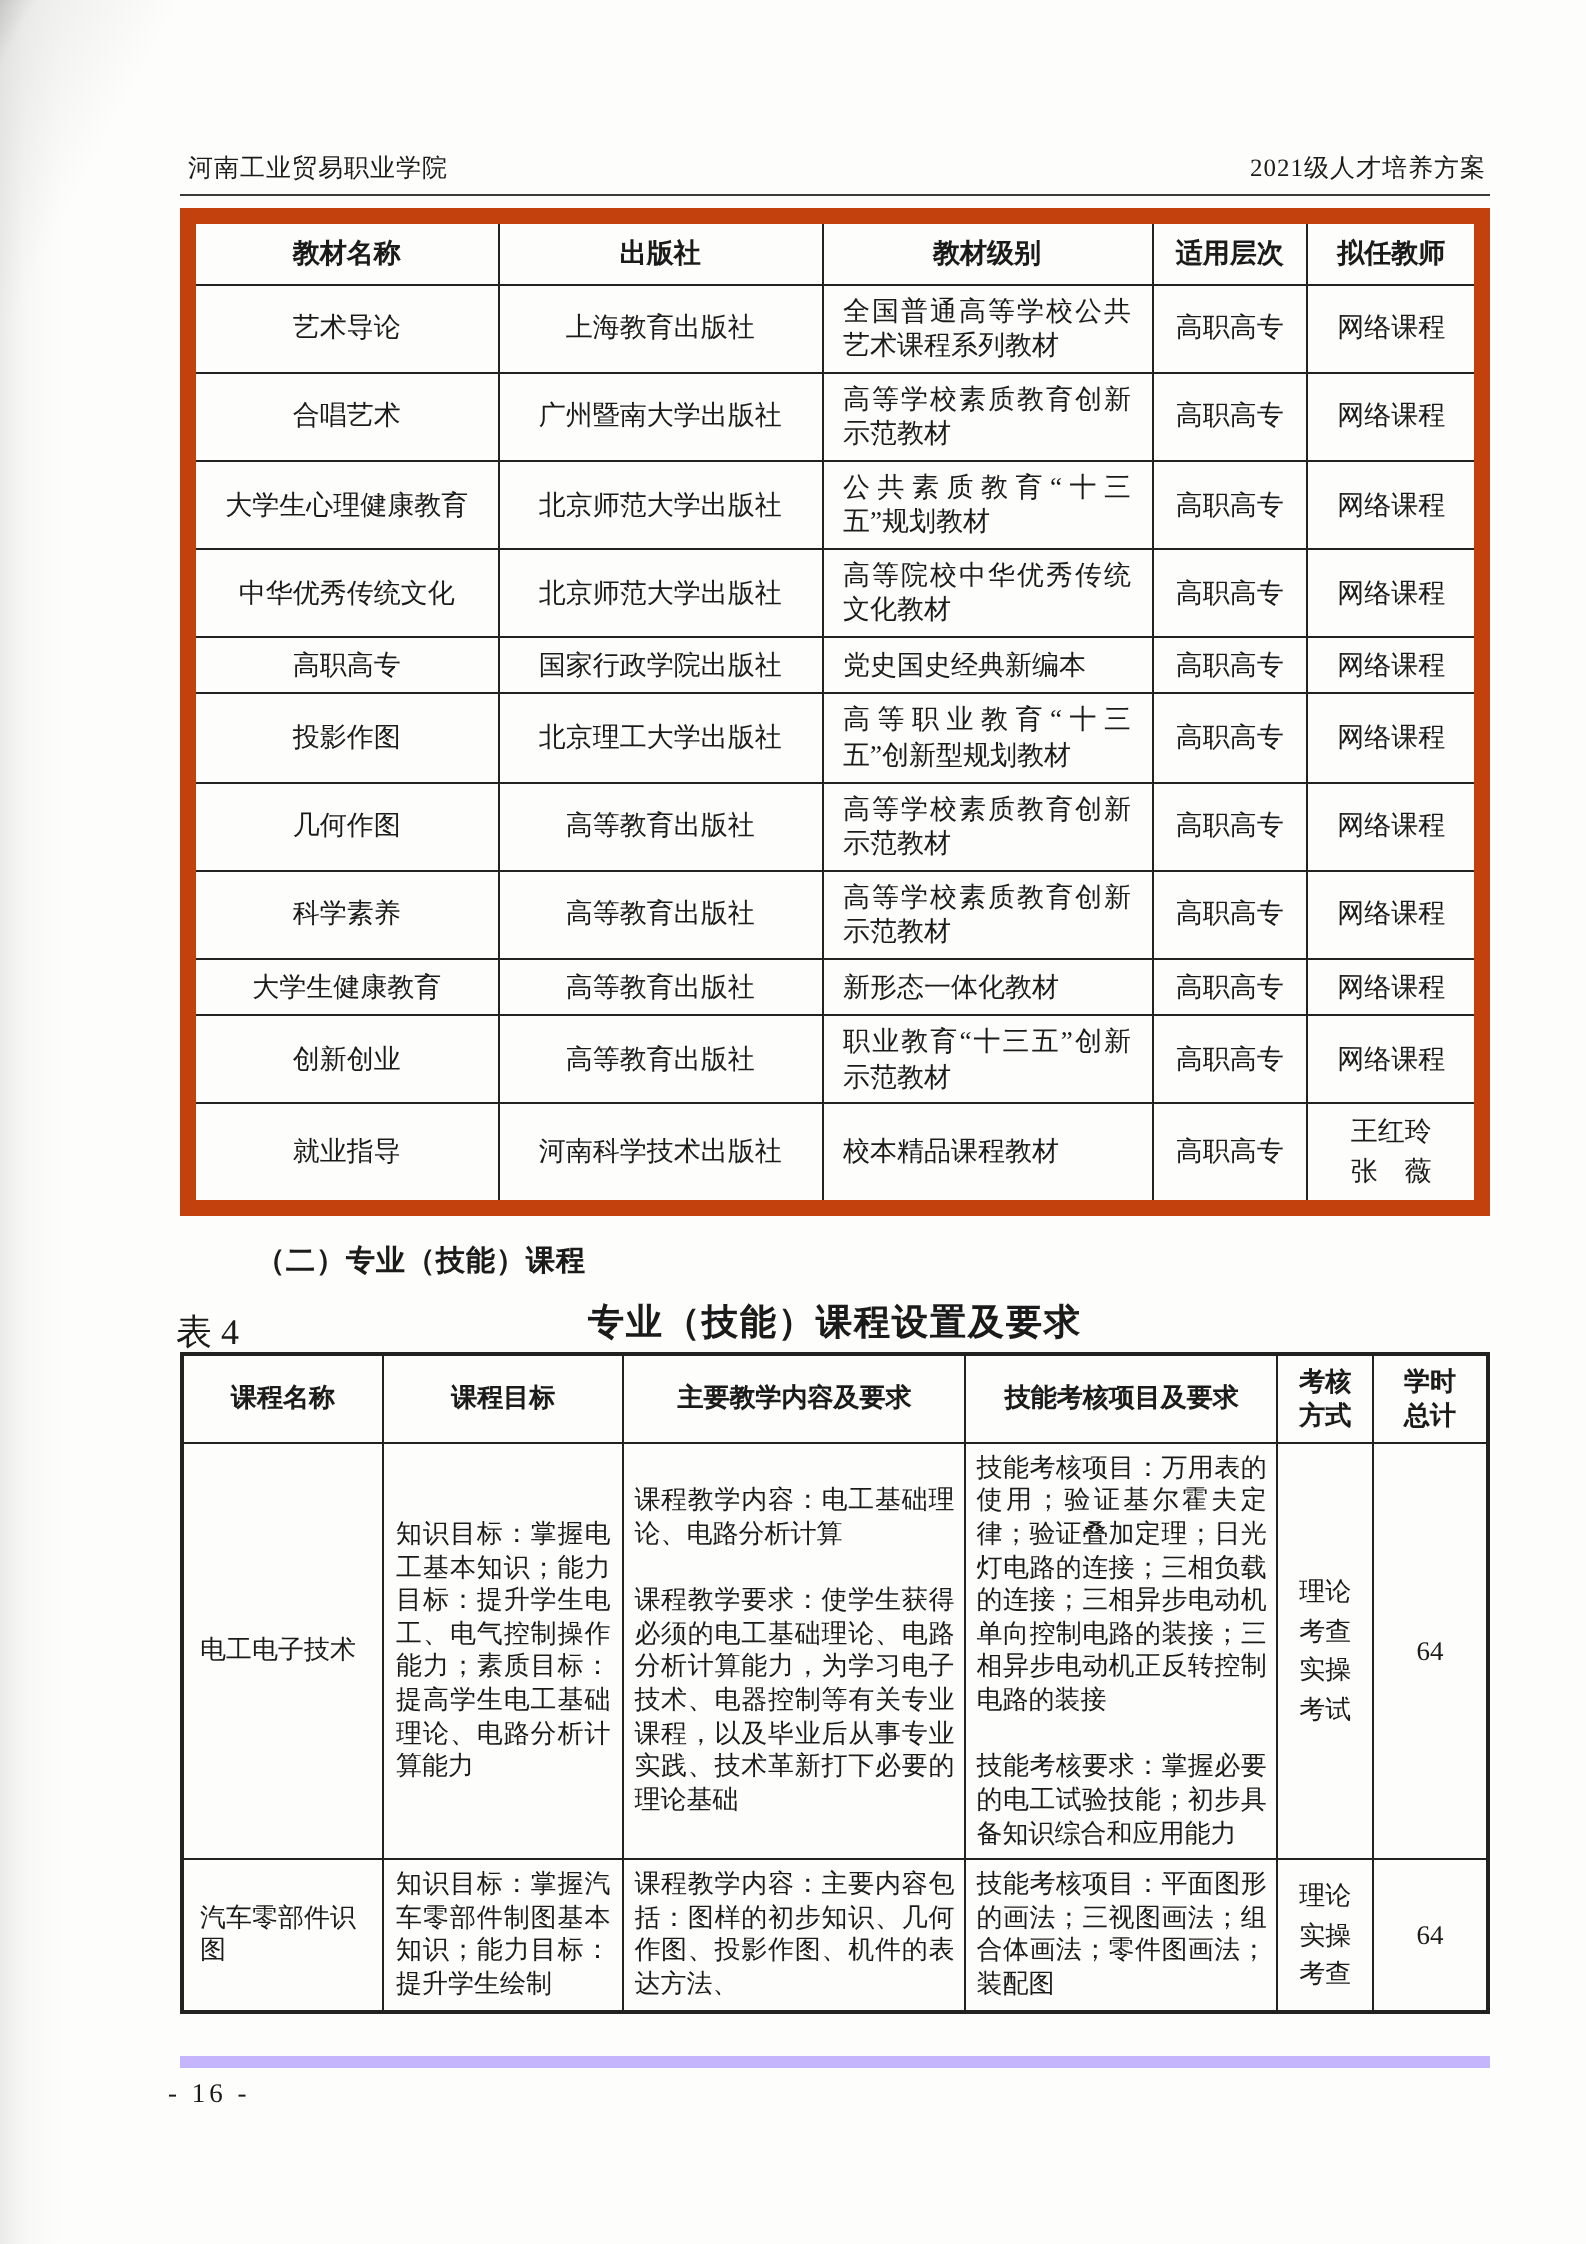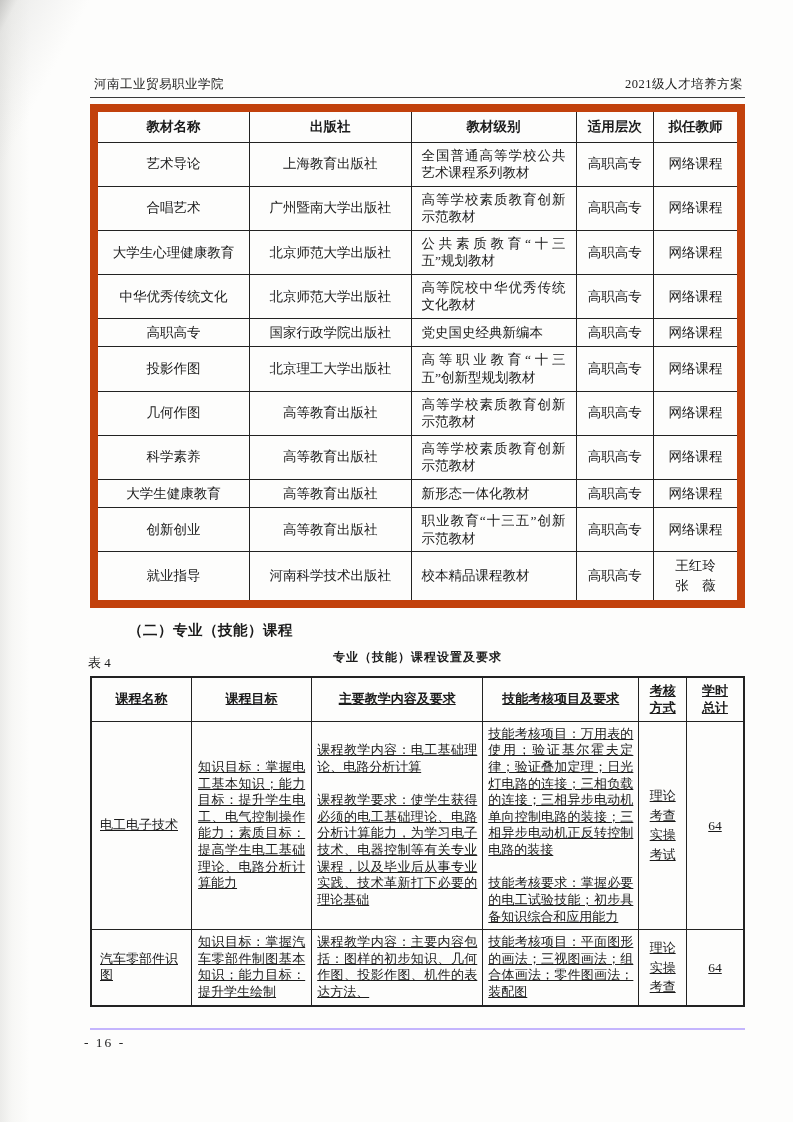--- a/index.html
+++ b/index.html
@@ -20,23 +20,23 @@
   }
   table{width:100%;border-collapse:collapse;table-layout:fixed;}
   .tb1{border:8px solid #c2410c;font-size:13.5px;line-height:1.3;}
   .tb1 th,.tb1 td{border:1px solid #222;vertical-align:middle;}
   .tb1 th{font-weight:bold;text-align:center;padding:6px 2px;}
   .tb1 td{text-align:center;padding:4px 6px;}
   .tb1 td.c2{text-align:justify;padding:4px 10px;}
   .tb1 td.c4{white-space:pre-line;line-height:1.45;}
   .section-heading{font-weight:bold;font-size:14.5px;margin:13px 0 9px 38px;letter-spacing:.5px;}
   .table4-caption{position:relative;height:24px;margin-bottom:3px;}
-  .t4label{position:absolute;left:-2px;top:5px;font-size:13px;}
-  .t4title{display:block;text-align:center;font-weight:bold;font-size:12px;letter-spacing:1px;}
-  .tb2wrap{height:352px;overflow:hidden;border-bottom:2px solid #c4b5fd;text-decoration:underline;}
+  .t4label{position:absolute;left:-2px;top:5px;font-size:18px;}
+  .t4title{display:block;text-align:center;font-weight:bold;font-size:18px;letter-spacing:1px;}
+  .tb2wrap{height:352px;overflow:hidden;border-bottom:6px solid #c4b5fd;}
   .tb2{border:2px solid #222;font-size:13px;line-height:1.28;}
   .tb2 th,.tb2 td{border:1px solid #222;vertical-align:middle;}
   .tb2 th{font-weight:bold;text-align:center;padding:4px 1px;white-space:pre-line;line-height:1.35;}
   .tb2 td{text-align:justify;padding:4px 5px;}
   .tb2 td.c0{text-align:left;padding:4px 10px 4px 8px;}
   .tb2 td.c1{padding:4px 6px;}
   .tb2 td.c1,.tb2 td.c2,.tb2 td.c3{white-space:pre-line;}
   .tb2 td.c4{text-align:center;white-space:pre-line;padding:4px 2px;line-height:1.5;}
   .tb2 td.c5{text-align:center;font-size:13.5px;}
   .pageno{margin-top:5px;margin-left:-6px;font-size:13.5px;letter-spacing:2px;}

